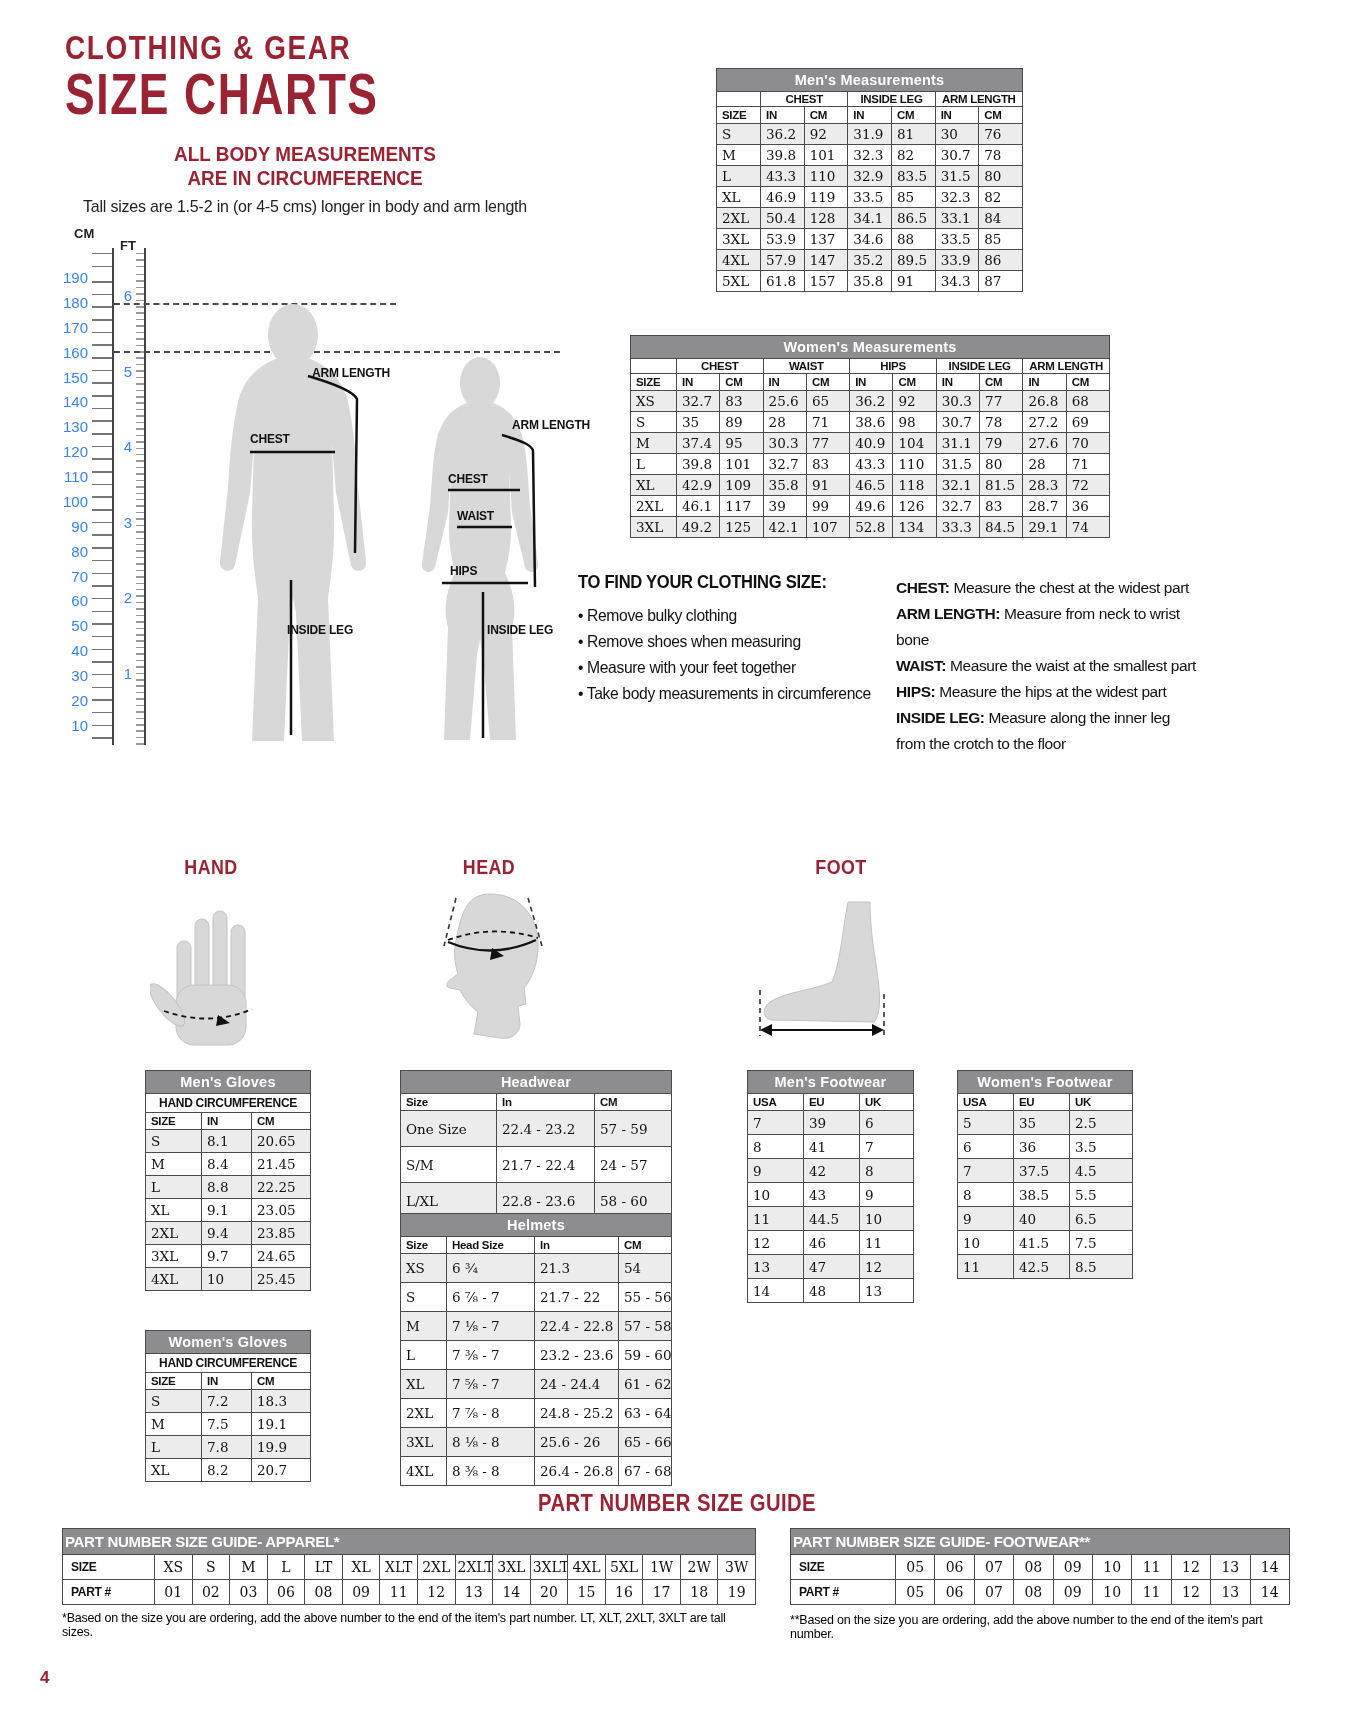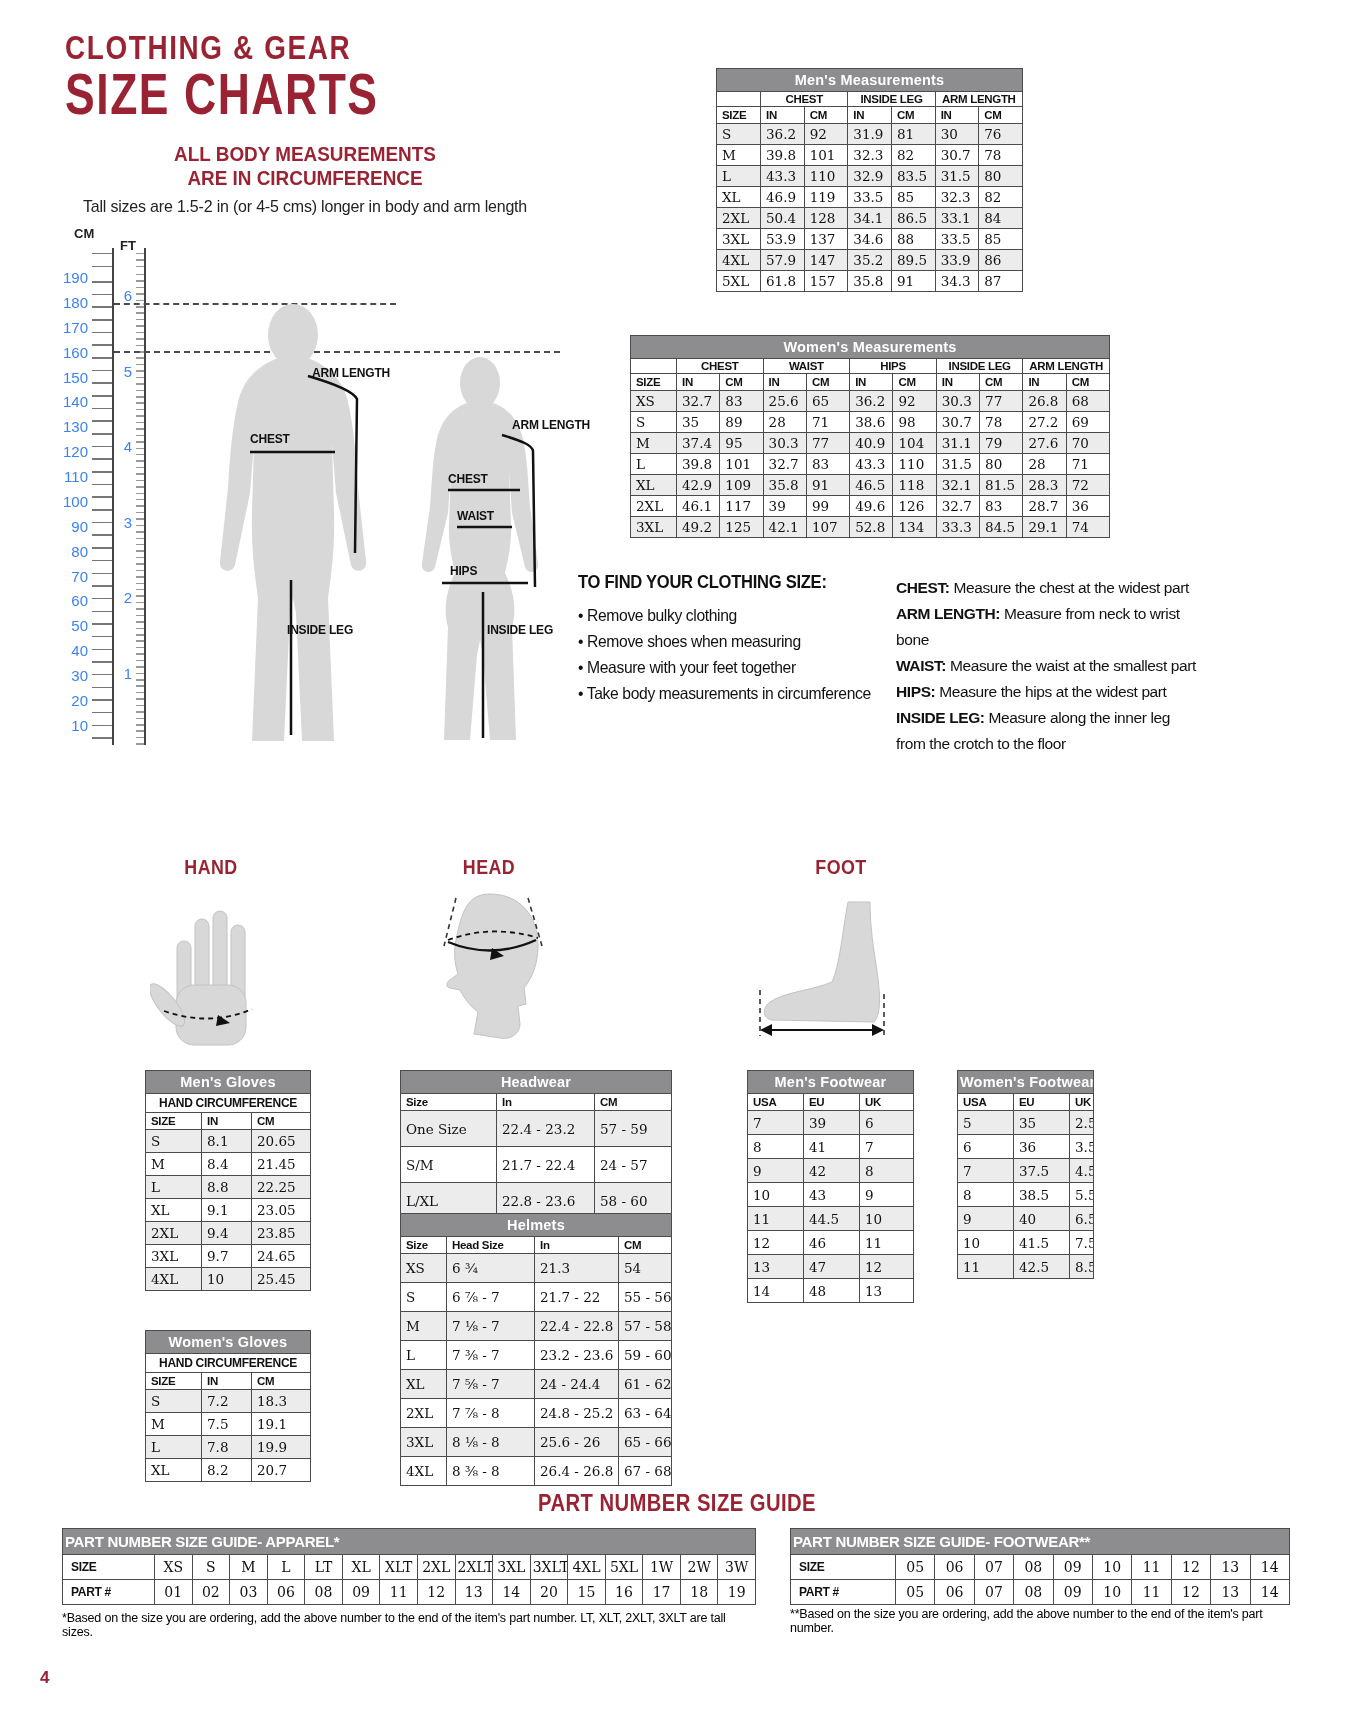--- a/index.html
+++ b/index.html
@@ -723,21 +723,21 @@
           <td>12</td>
         </tr>
         <tr>
           <td>14</td>
           <td>48</td>
           <td>13</td>
         </tr>
       </tbody>
   </table>
 </div>
-<div class="abs fw" style="left:957px; top:1070px; width:137px;">
+<div class="abs fw" style="left:957px; top:1070px; width:176px;">
   <table class="st">
     <colgroup>
         <col style="width:56px">
         <col style="width:56px">
         <col>
       </colgroup>
     <thead>
         <tr class="ttl">
           <td colspan="3">Women's Footwear</td>
         </tr>
@@ -903,16 +903,16 @@
           <td>08</td>
           <td>09</td>
           <td>10</td>
           <td>11</td>
           <td>12</td>
           <td>13</td>
           <td>14</td>
         </tr>
       </tbody>
   </table>
-  <div class="footnote" style="margin-top:2px;">**Based on the size you are ordering, add the above number to the end of the item's part number.</div>
+  <div class="footnote" style="margin-top:8px;">**Based on the size you are ordering, add the above number to the end of the item's part number.</div>
 </div>
 
 <div class="abs pageno red" style="left:40px; top:1668px;">4</div>
 
 </body></html>

